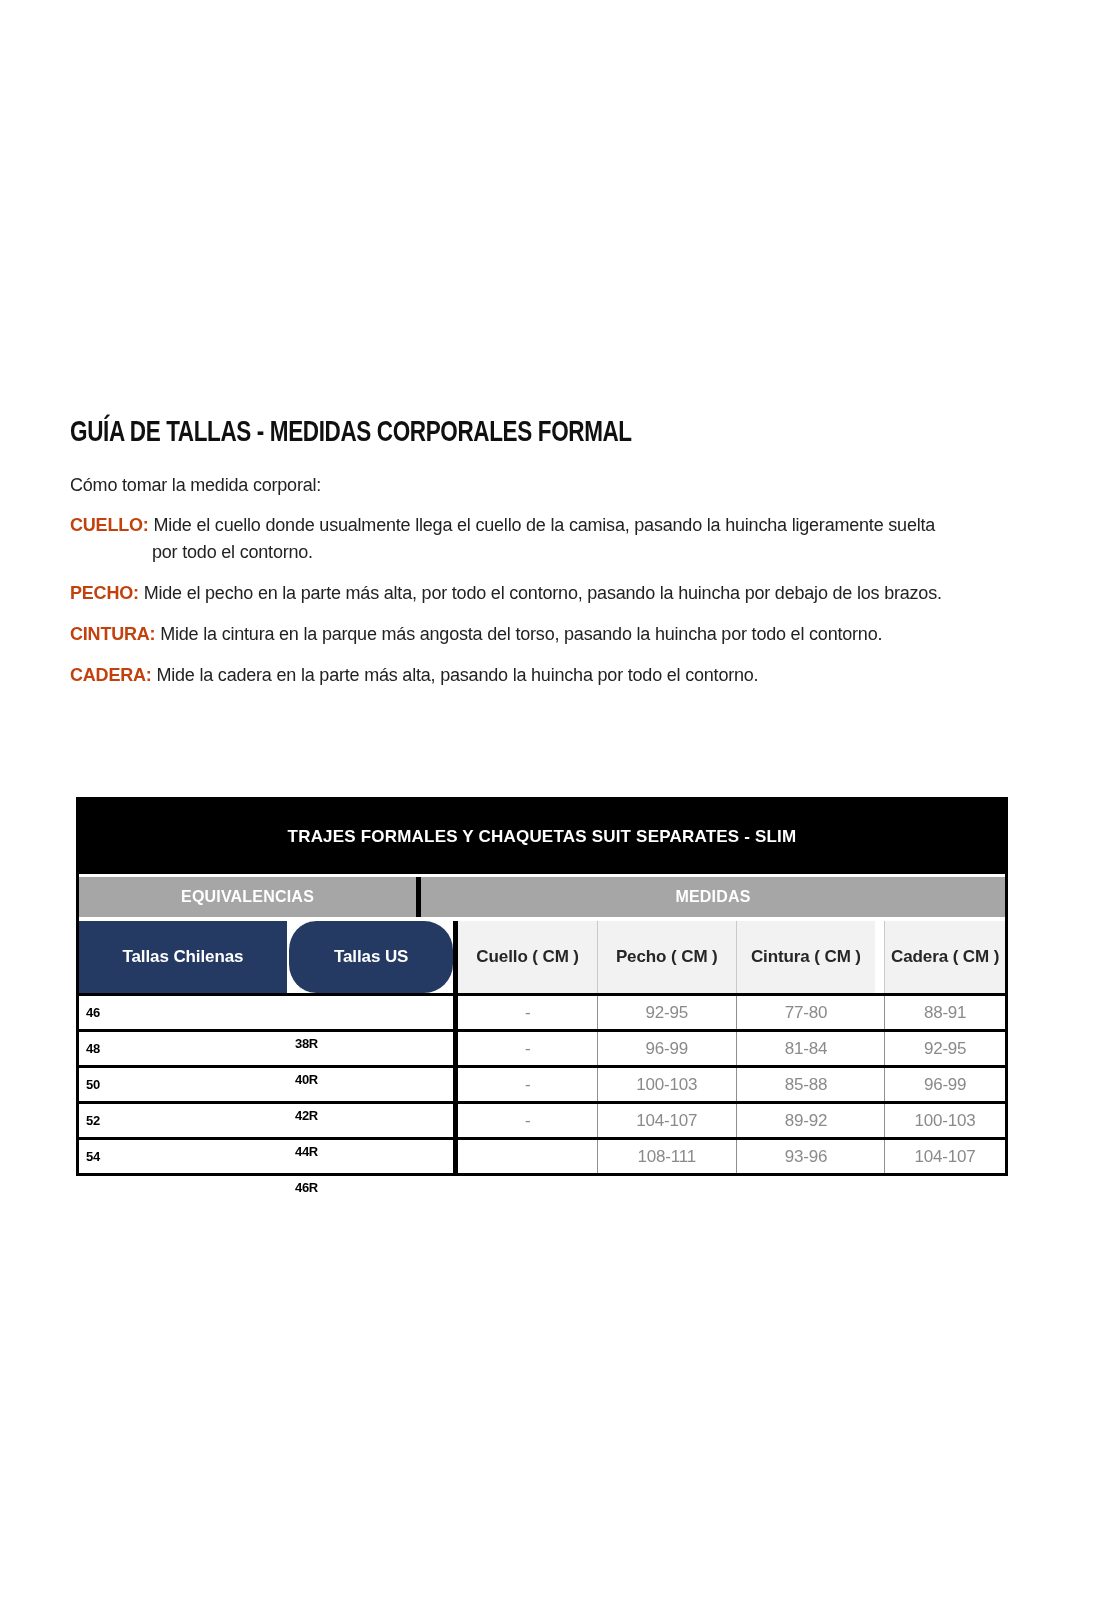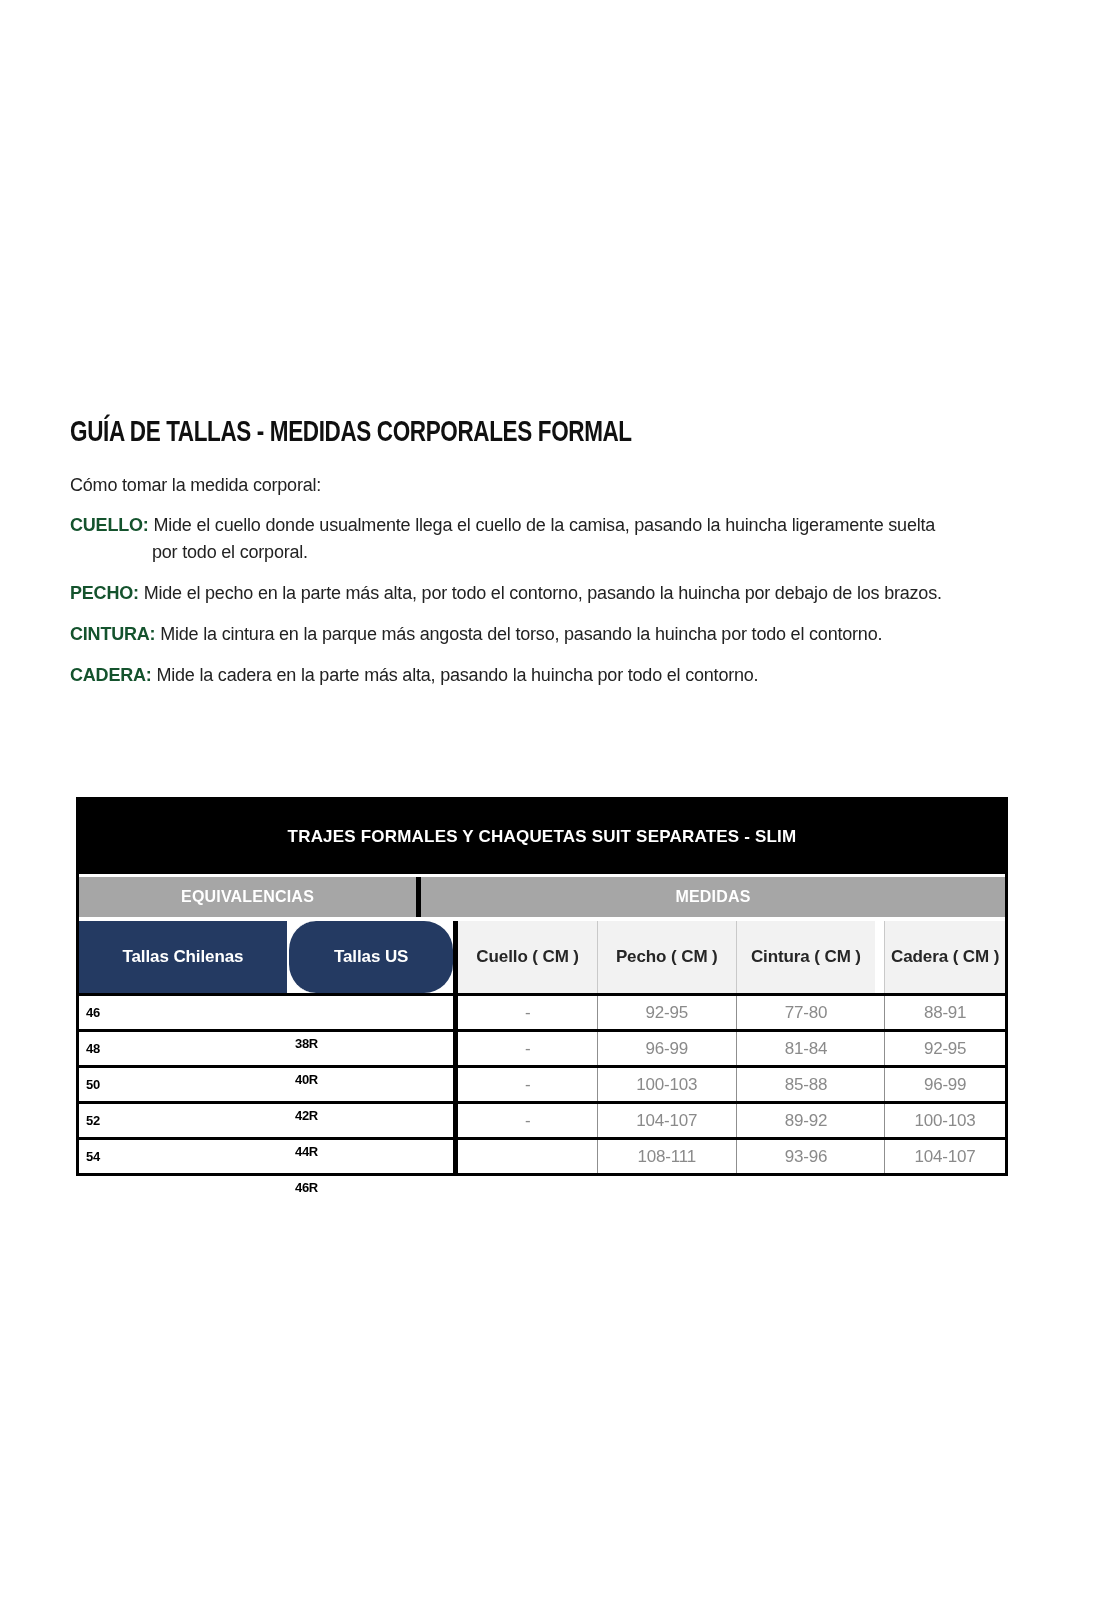--- a/index.html
+++ b/index.html
@@ -15,21 +15,21 @@
   h1.doc-title{
     margin:0 0 27px 0;font-size:30px;font-weight:bold;color:#101010;
     letter-spacing:-0.5px;white-space:nowrap;
     transform:scaleX(0.75);transform-origin:left center;
   }
   .intro{margin:0 0 16px 0;font-size:18px;letter-spacing:-0.2px;color:#222;}
   p.instr{
     margin:0 0 14px 0;font-size:18px;line-height:27px;letter-spacing:-0.2px;
     padding-left:82px;text-indent:-82px;color:#222;
   }
-  p.instr b{color:#14532d;}
+  p.instr b{color:#c2410c;}
 
   
   .size-table{
     position:absolute;left:76px;top:797px;width:932px;
     border:3px solid #000;background:#fff;box-sizing:border-box;
   }
   .size-table *{box-sizing:border-box;}
   .t-title{
     height:74px;background:#000;color:#fff;font-weight:bold;font-size:17px;
     display:flex;align-items:center;justify-content:center;letter-spacing:0.2px;
@@ -76,21 +76,21 @@
 </head>
 <body>
 
 <div class="page">
 
   <div class="content">
     <h1 class="doc-title">GUÍA DE TALLAS - MEDIDAS CORPORALES FORMAL</h1>
 
     <p class="intro">Cómo tomar la medida corporal:</p>
 
-    <p class="instr"><b>CUELLO:</b> <span>Mide el cuello donde usualmente llega el cuello de la camisa, pasando la huincha ligeramente suelta</span><br><span>por todo el corporal.</span></p>
+    <p class="instr"><b>CUELLO:</b> <span>Mide el cuello donde usualmente llega el cuello de la camisa, pasando la huincha ligeramente suelta</span><br><span>por todo el contorno.</span></p>
 
     <p class="instr"><b>PECHO:</b> <span>Mide el pecho en la parte más alta, por todo el contorno, pasando la huincha por debajo de los brazos.</span></p>
 
     <p class="instr"><b>CINTURA:</b> <span>Mide la cintura en la parque más angosta del torso, pasando la huincha por todo el contorno.</span></p>
 
     <p class="instr"><b>CADERA:</b> <span>Mide la cadera en la parte más alta, pasando la huincha por todo el contorno.</span></p>
   </div>
 
   <div class="size-table">
     <div class="t-title">TRAJES FORMALES  Y  CHAQUETAS SUIT SEPARATES - SLIM</div>

